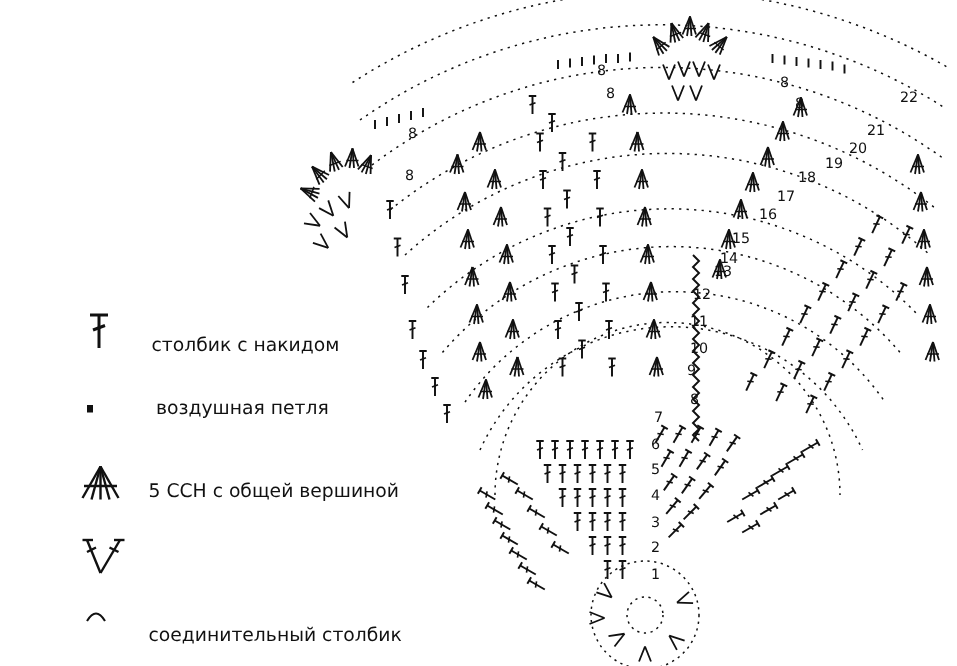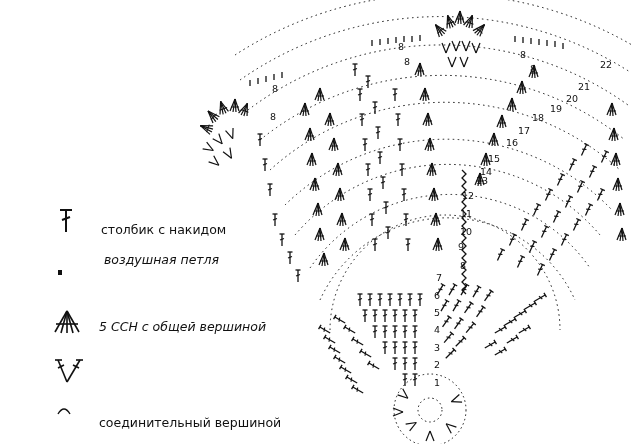--- a/index.html
+++ b/index.html
@@ -18,49 +18,49 @@
   <svg class="legend-symbol" style="left:8px;top:206px;" viewBox="0 0 30 28">
     <line x1="8" y1="4" x2="20" y2="4" stroke="#111" stroke-width="2"></line>
     <line x1="14" y1="4" x2="14" y2="26" stroke="#111" stroke-width="2"></line>
     <line x1="10" y1="14" x2="18" y2="11" stroke="#111" stroke-width="2"></line>
   </svg>
   <span class="legend-label" style="left:57px;top:222px;">столбик с накидом</span>
 
   <svg class="legend-symbol" style="left:4px;top:260px;" viewBox="0 0 30 28">
     <rect x="10" y="10" width="4" height="5" fill="#111"></rect>
   </svg>
-  <span class="legend-label" style="left:60px;top:252px;font-style:italic;">воздушная петля</span>
+  <span class="legend-label" style="left:60px;top:264px;">воздушная петля</span>
 
   <svg class="legend-symbol" style="left:8px;top:308px;" viewBox="0 0 30 28">
     <g stroke="#111" stroke-width="1.6" fill="none">
       <line x1="15" y1="3" x2="3" y2="24"></line>
       <line x1="15" y1="3" x2="9" y2="25"></line>
       <line x1="15" y1="3" x2="15" y2="25"></line>
       <line x1="15" y1="3" x2="21" y2="25"></line>
       <line x1="15" y1="3" x2="27" y2="24"></line>
       <line x1="4" y1="16" x2="26" y2="16"></line>
     </g>
   </svg>
-  <span class="legend-label" style="left:55px;top:319px;font-style:italic;">5 ССН с общей вершиной</span>
+  <span class="legend-label" style="left:55px;top:319px;">5 ССН с общей вершиной</span>
 
   <svg class="legend-symbol" style="left:10px;top:356px;" viewBox="0 0 30 28">
     <g stroke="#111" stroke-width="1.6" fill="none">
       <line x1="4" y1="4" x2="13" y2="26"></line>
       <line x1="26" y1="4" x2="13" y2="26"></line>
       <line x1="1" y1="4" x2="8" y2="4"></line>
       <line x1="22" y1="4" x2="29" y2="4"></line>
       <line x1="4" y1="12" x2="10" y2="9"></line>
       <line x1="19" y1="9" x2="25" y2="12"></line>
     </g>
   </svg>
 
   <svg class="legend-symbol" style="left:8px;top:400px;" viewBox="0 0 30 28">
     <path d="M6 14 Q12 4 18 14" stroke="#111" stroke-width="1.4" fill="none"></path>
   </svg>
-  <span class="legend-label" style="left:55px;top:415px;">соединительный вершиной</span>
+  <span class="legend-label" style="left:55px;top:415px;">соединительный столбик</span>
 </div>
 
 <svg class="chart" viewBox="180 0 458 444" width="458" height="444">
   <defs>
     <g id="dc">
       <line x1="0" y1="-6" x2="0" y2="6" stroke="#111" stroke-width="1.3"></line>
       <line x1="-2.5" y1="-6" x2="2.5" y2="-6" stroke="#111" stroke-width="1.3"></line>
       <line x1="-2" y1="0" x2="2" y2="-1.5" stroke="#111" stroke-width="1.1"></line>
     </g>
     <g id="cl">

